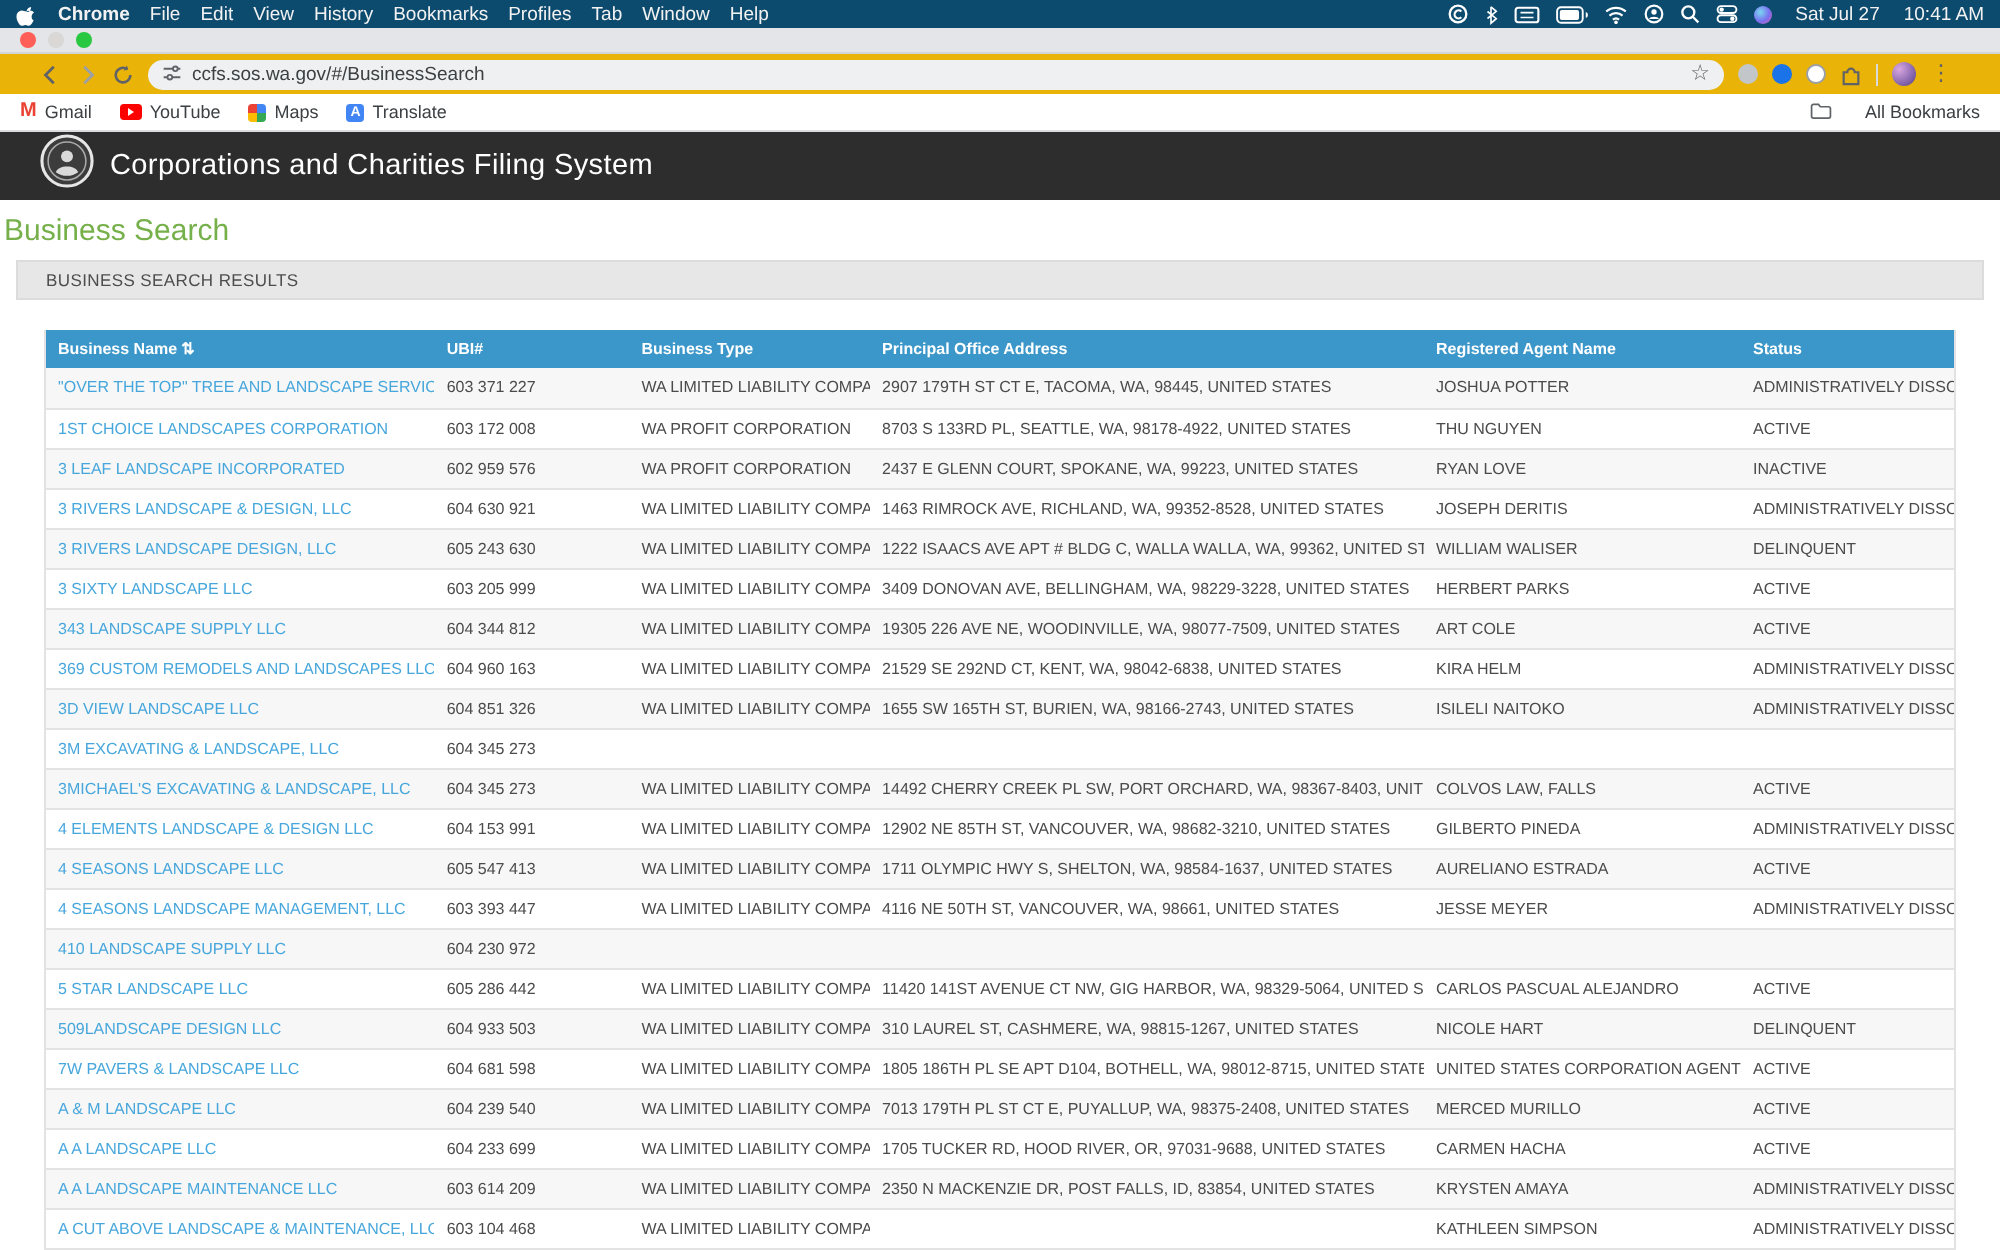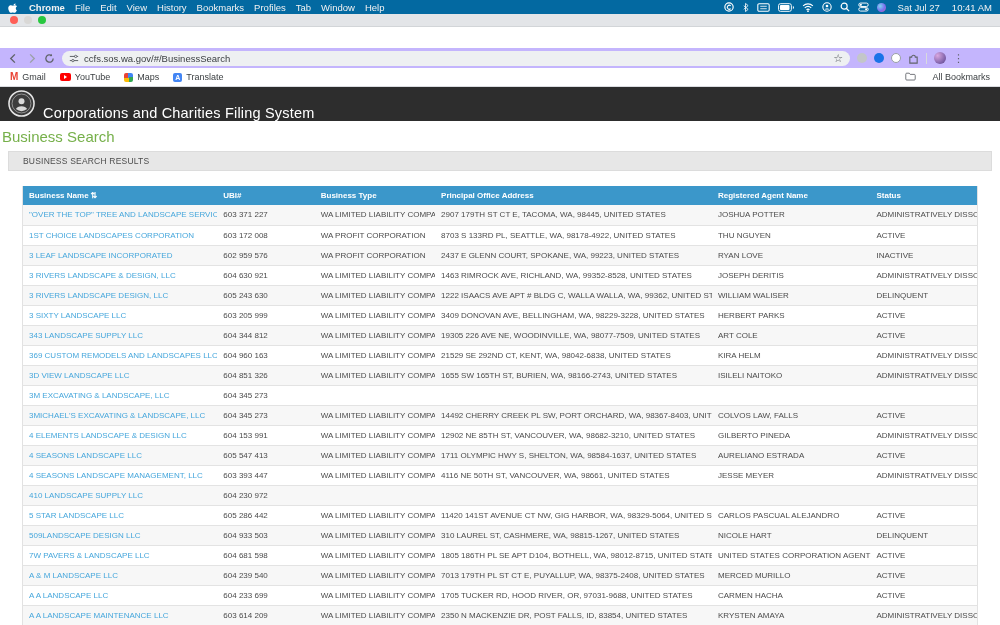--- a/index.html
+++ b/index.html
@@ -1,38 +1,38 @@
 <!DOCTYPE html>
 <html><head>
 <meta charset="utf-8">
 <style>
   * { margin:0; padding:0; box-sizing:border-box; }
   html,body { width:1000px; height:625px; overflow:hidden; background:#fff;
               font-family:"Liberation Sans", sans-serif; }
 
   
-  .menubar { height:14px; background:#0369a1; color:#f2f2f2; display:flex;
+  .menubar { height:14px; background:#0c4a6e; color:#f2f2f2; display:flex;
              align-items:center; padding:0 8px; font-size:9.5px; }
   .menubar .apple { width:11px; height:11px; display:flex; align-items:center; margin-right:10px; }
   .menubar .app-name { font-weight:bold; margin-right:10px; }
   .mb-item { margin-right:10px; }
   .menubar-right { margin-left:auto; display:flex; align-items:center; gap:8px; }
   .menubar-right svg { display:block; }
   .siri-orb { width:9px; height:9px; border-radius:50%;
               background:radial-gradient(circle at 35% 35%, #7ad7f0, #7a6ff0 55%, #e05fa0); }
   .clock { margin-left:4px; white-space:nowrap; }
 
   
   .tabstrip { height:13px; background:#e3e5e8; border-bottom:1px solid #d2d5d8;
               display:flex; align-items:center; padding:0 10px; gap:6px; }
   .tl { width:8px; height:8px; border-radius:50%; }
   .tl-close { background:#ff5f57; } .tl-min { background:#d9d8d6; } .tl-zoom { background:#28c840; }
 
   
-  .toolbar { height:20px; background:#c4b5fd; display:flex; align-items:center; padding:0 8px; gap:7px;margin-top:21px; }
+  .toolbar { height:20px; background:#eab308; display:flex; align-items:center; padding:0 20px; gap:7px; }
   .nav-ic { color:#5f6368; display:flex; align-items:center; }
   .omnibox { flex:1; height:15px; background:#eef0f2; border-radius:8px; display:flex;
              align-items:center; padding:0 7px; gap:5px; max-width:788px; }
   .omnibox .url { font-size:9.5px; color:#3c4043; flex:1; white-space:nowrap; overflow:hidden; }
   .star { font-size:11px; color:#5f6368; line-height:1; }
   .ext-ic { display:flex; align-items:center; }
   .ext-dot { width:10px; height:10px; border-radius:50%; }
   .avatar { width:12px; height:12px; border-radius:50%;
             background:radial-gradient(circle at 30% 30%, #d9a7e0, #7b5ea7 70%, #4a3b66); }
   .kebab { font-size:11px; color:#5f6368; line-height:1; }
@@ -46,21 +46,21 @@
   .yt-ic { width:11px; height:8px; background:#f00; border-radius:2px; position:relative; }
   .yt-ic::after { content:""; position:absolute; left:4px; top:2px; border-left:3px solid #fff;
                   border-top:2px solid transparent; border-bottom:2px solid transparent; }
   .gmail-m { color:#ea4335; font-weight:bold; font-size:10px; line-height:1; }
   .maps-ic { width:9px; height:9px; border-radius:2px;
              background:conic-gradient(#4285f4 0 25%, #34a853 0 50%, #fbbc04 0 75%, #ea4335 0); }
   .tr-ic { width:9px; height:9px; background:#4285f4; border-radius:2px; color:#fff;
            font-size:7px; display:flex; align-items:center; justify-content:center; font-weight:bold; }
 
   
-  .site-header { height:34px; background:#2d2d2d; display:flex; align-items:flex-end; padding:0 8px; }
+  .site-header { height:34px; background:#2d2d2d; display:flex; align-items:center; padding:0 20px; }
   .site-title { color:#fff; font-size:14.5px; margin-left:8px; letter-spacing:.2px; }
 
   .page-title { color:#76b04a; font-size:15px; padding:7px 2px 6px; }
 
   .results-bar { margin:0 8px; background:#e7e7e7; border:1px solid #dcdcdc;
                  font-size:8.5px; font-weight:normal; color:#4d4d4d; padding:4px 14px;
                  letter-spacing:.2px; }
 
   
   .table-wrap { margin:15px 22px 0; }

